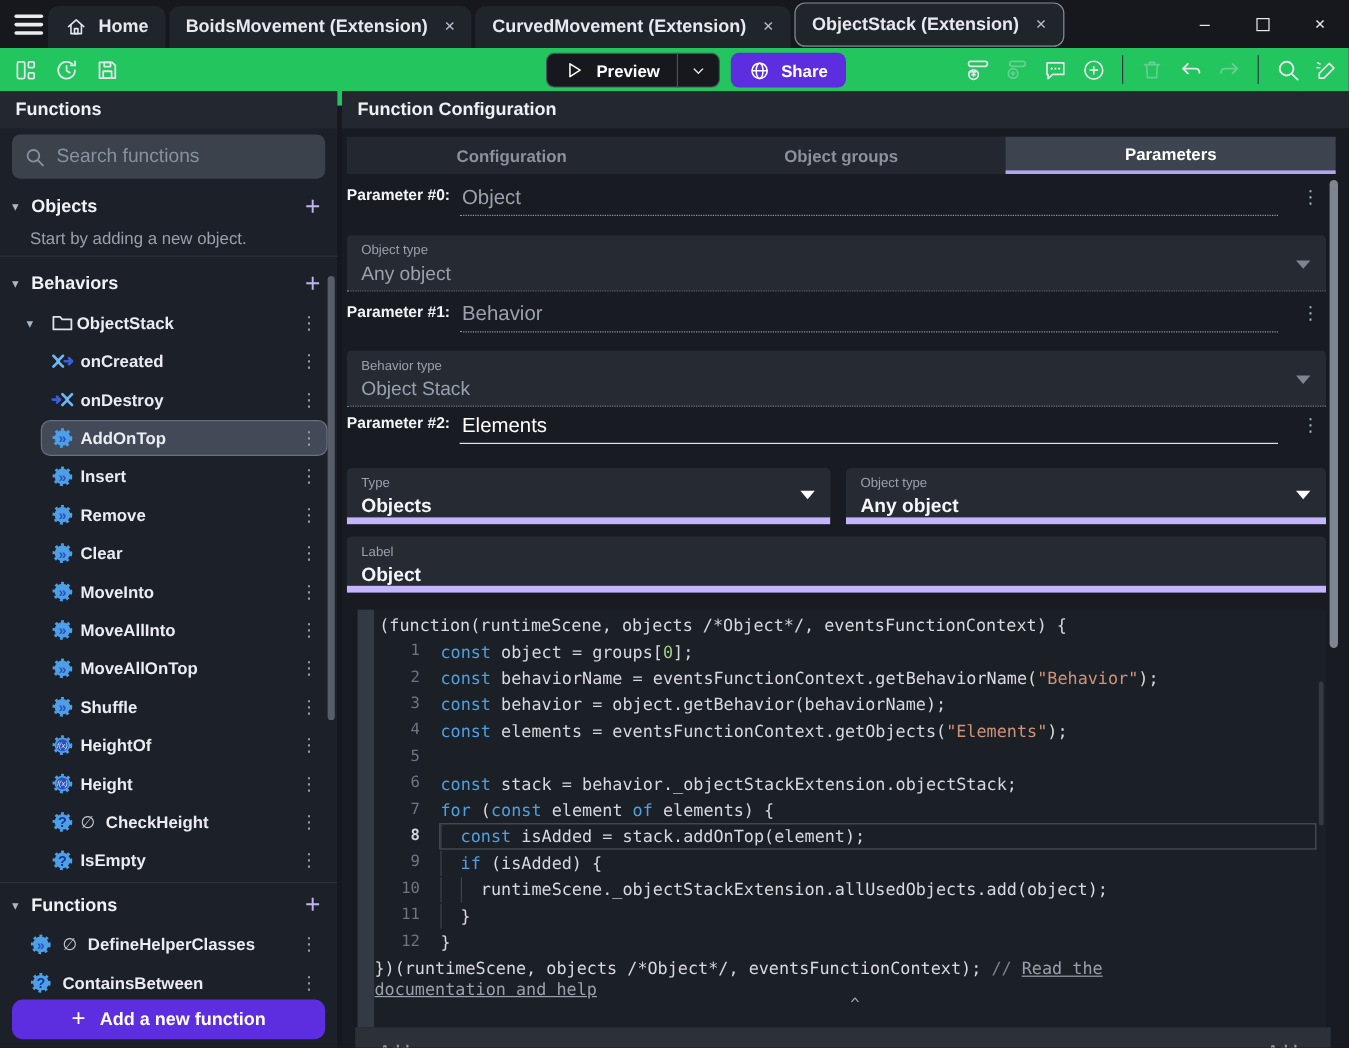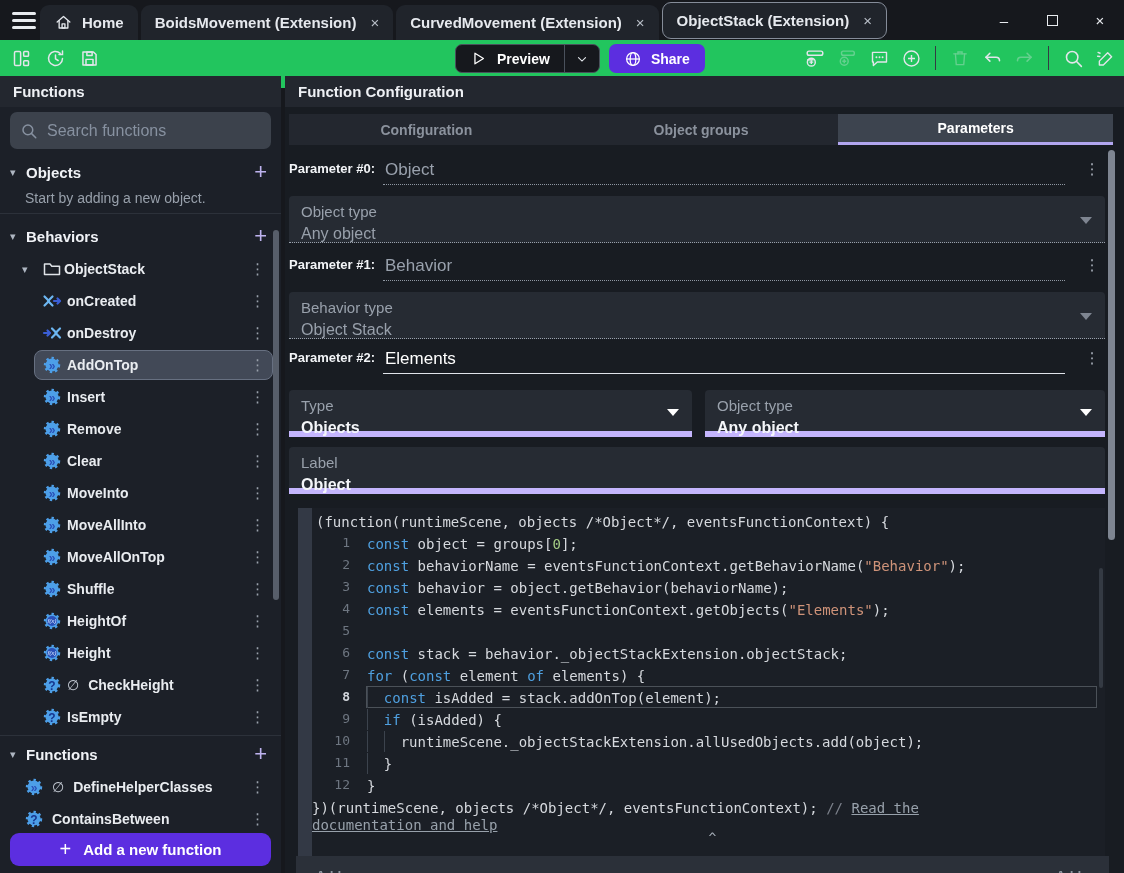--- a/index.html
+++ b/index.html
@@ -56,27 +56,27 @@
 #tree-functions{position:absolute;left:0;top:695px;width:281px}
 #add-fn-btn{position:absolute;left:10px;top:757px;width:261px;height:33px;background:#5c2ee0;border-radius:9px;display:flex;align-items:center;justify-content:center;gap:12px;color:#fff;font-size:15px;font-weight:700;cursor:pointer}
 #add-fn-btn .plus{font-size:20px;font-weight:400}
 #sb-scroll{position:absolute;right:2px;top:154px;width:6px;height:370px;background:#575e6a;border-radius:3px}
 
 #main{position:absolute;left:285px;top:76px;width:839px;height:797px;background:#181c22}
 #main .panel-header{background:#23272f}
 #cfg-tabs{position:absolute;left:4px;top:38px;right:11px;height:31px;background:#23272f;display:flex}
 .cfg-tab{flex:1;display:flex;align-items:center;justify-content:center;font-size:14px;font-weight:700;color:#8b929d;cursor:pointer}
 .cfg-tab.active{background:#3d444f;color:#fff;border-bottom:3px solid #b2a6f0}
-.param-row{position:absolute;left:4px;right:19px;display:flex;align-items:center}
+.param-row{position:absolute;left:4px;right:19px;display:flex;align-items:flex-start}
 .param-label{font-size:13px;font-weight:700;color:#f2f4f7;padding-bottom:7px;white-space:pre}
 .param-name{flex:1;margin-left:8px;font-size:17px;color:#99a1ad;border-bottom:1px dotted #8f97a2;padding:0 0 4px 2px}
 .param-name.enabled{color:#fff;border-bottom:1px solid #dfe3ea}
 .param-kebab{width:26px;text-align:center;color:#aab1bc;font-size:15px;padding-bottom:6px;margin-left:14px;cursor:pointer}
 .field{position:absolute;background:#262b33;border-radius:4px 4px 0 0;padding:7px 34px 0 12px;border-bottom:1px dotted #99a1ac;cursor:pointer}
-.field .flabel{font-size:15px;color:#99a1ac}
+.field .flabel{font-size:11px;color:#99a1ac}
 .field .fvalue{font-size:16px;margin-top:5px;color:#98a0ab;white-space:nowrap}
 .field .arrow{position:absolute;right:13px;top:50%;margin-top:-2px;width:0;height:0;border:6px solid transparent;border-top:7px solid #7e8591}
 .field.enabled{border-bottom:6px solid #c4b5fd}
 .field.enabled .fvalue{color:#f4f6f9;font-weight:600}
 .field.enabled .arrow{border-top-color:#fff}
 
 #editor-strip{position:absolute;left:13px;top:432px;width:14px;height:348px;background:#333945}
 #editor{position:absolute;left:27px;top:432px;right:19px;height:348px;background:#1b1f26;font-family:"DejaVu Sans Mono",monospace;font-size:14px;color:#d6d9de;overflow:hidden}
 .chead{padding:4px 0 0 4px;line-height:20px;white-space:pre}
 .cline{height:22px;line-height:22px;white-space:pre;display:flex}

